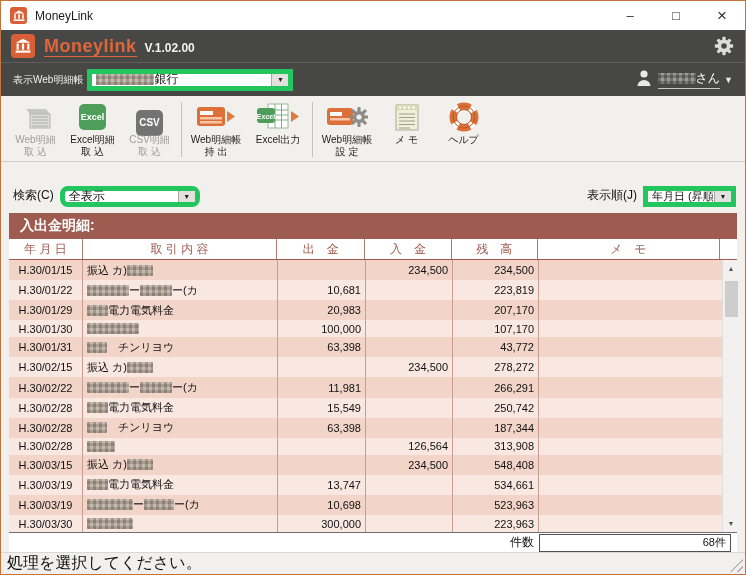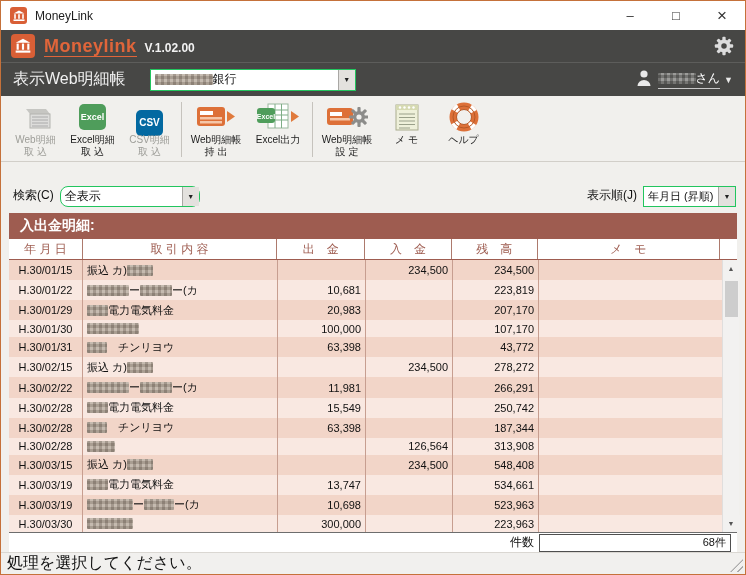--- a/index.html
+++ b/index.html
@@ -17,48 +17,48 @@
   .win-btn.close { font-size:17px; }
 
   
   .appheader { height:32px; background:#474745; display:flex; align-items:center; padding:0 10px; flex:0 0 auto; }
   .brand-ico { width:24px; height:24px; border-radius:4px; background:#d95f36; display:flex; align-items:center; justify-content:center; margin-right:9px; }
   .brand { font-size:18px; font-weight:bold; color:#e0653a; border-bottom:1px solid #e0653a; line-height:20px; letter-spacing:0.5px; }
   .version { color:#f2f2f2; font-size:12px; font-weight:bold; margin-left:8px; margin-top:3px; }
   .gear { margin-left:auto; width:22px; height:22px; }
 
   .accountbar { height:34px; background:#474745; border-top:1px solid #5d5d5b; display:flex; align-items:center; padding:0 12px; flex:0 0 auto; }
-  .accountbar .lbl { color:#f0f0f0; font-size:16px; margin-right:24px; }
+  .accountbar .lbl { color:#f0f0f0; font-size:10px; margin-right:4px; }
   .userbox { margin-left:auto; display:flex; align-items:center; }
   .username { display:flex; align-items:center; border-bottom:1px solid #c9c9c9; padding-bottom:1px; margin:0 4px 0 6px; }
   .username .suffix { color:#fff; font-size:12px; }
   .user-caret { color:#e8e8e8; font-size:9px; }
 
   
-  .combo { background:#fff; border:1px solid #22c55e; height:22px; display:flex; align-items:center; font-size:12px; color:#111;text-align:center; }
+  .combo { background:#fff; border:5px solid #22c55e; height:22px; display:flex; align-items:center; font-size:12px; color:#111;text-align:center; }
   .combo .val { flex:1; padding:0 4px; display:flex; align-items:center; overflow:hidden; white-space:nowrap; }
   .combo .btn { width:17px; height:100%; background:#e3e1de; border-left:1px solid #a9a7a4; display:flex; align-items:center; justify-content:center; font-size:7px; color:#222; }
 
   
   .redact { display:inline-block; height:11px; vertical-align:middle; border-radius:1px;
             background-image:repeating-linear-gradient(90deg,#b7afa7 0 3px,#dcd6cf 3px 6px),repeating-linear-gradient(0deg,#c4bcb4 0 3px,#e4ded8 3px 6px);
             background-blend-mode:multiply; }
   .redact.dark { background-image:repeating-linear-gradient(90deg,#8f8f8d 0 3px,#c2c2c0 3px 6px),repeating-linear-gradient(0deg,#9a9a98 0 3px,#cccccb 3px 6px); }
 
   
   .toolbar { height:66px; background:#f1f0ed; border-bottom:1px solid #d2cfc9; display:flex; align-items:flex-start; padding:5px 2px 0 6px; flex:0 0 auto; }
   .tool { width:57px; display:flex; flex-direction:column; align-items:center; font-size:10px; line-height:12px; color:#1c1c1c; text-align:center; cursor:default; }
   .tool.wide { width:62px; }
   .tool .ic { height:32px; display:flex; align-items:center; justify-content:center; margin-bottom:1px; }
   .tool.disabled { color:#9d9d98; }
   .tsep { width:1px; height:55px; background:#c6c3bd; margin:1px 3px 0 3px; }
 
   .badge { border-radius:5px; color:#fff; font-weight:bold; display:flex; align-items:center; justify-content:center; }
   .badge.excel { background:#4f9d5b; width:27px; height:26px; font-size:9px; }
-  .badge.csv { background:#0369a1; width:27px; height:26px; font-size:10px;margin-top:12px; }
+  .badge.csv { background:#737373; width:27px; height:26px; font-size:10px;margin-top:12px; }
 
   
   .filterrow { height:51px; background:#f1f0ed; display:flex; align-items:flex-end; padding:0 9px 6px 12px; flex:0 0 auto; }
   .filterrow .lbl { font-size:12px; color:#111; margin-right:6px; padding-bottom:3px; }
   .combo.search { width:140px; height:21px;border-radius:8px; }
   .sortgroup { margin-left:auto; display:flex; align-items:flex-end; }
   .combo.sort { width:93px; height:21px; font-size:11px; }
 
   
   .main { padding:0 8px; background:#f1f0ed; flex:1 1 auto; display:flex; flex-direction:column; }

